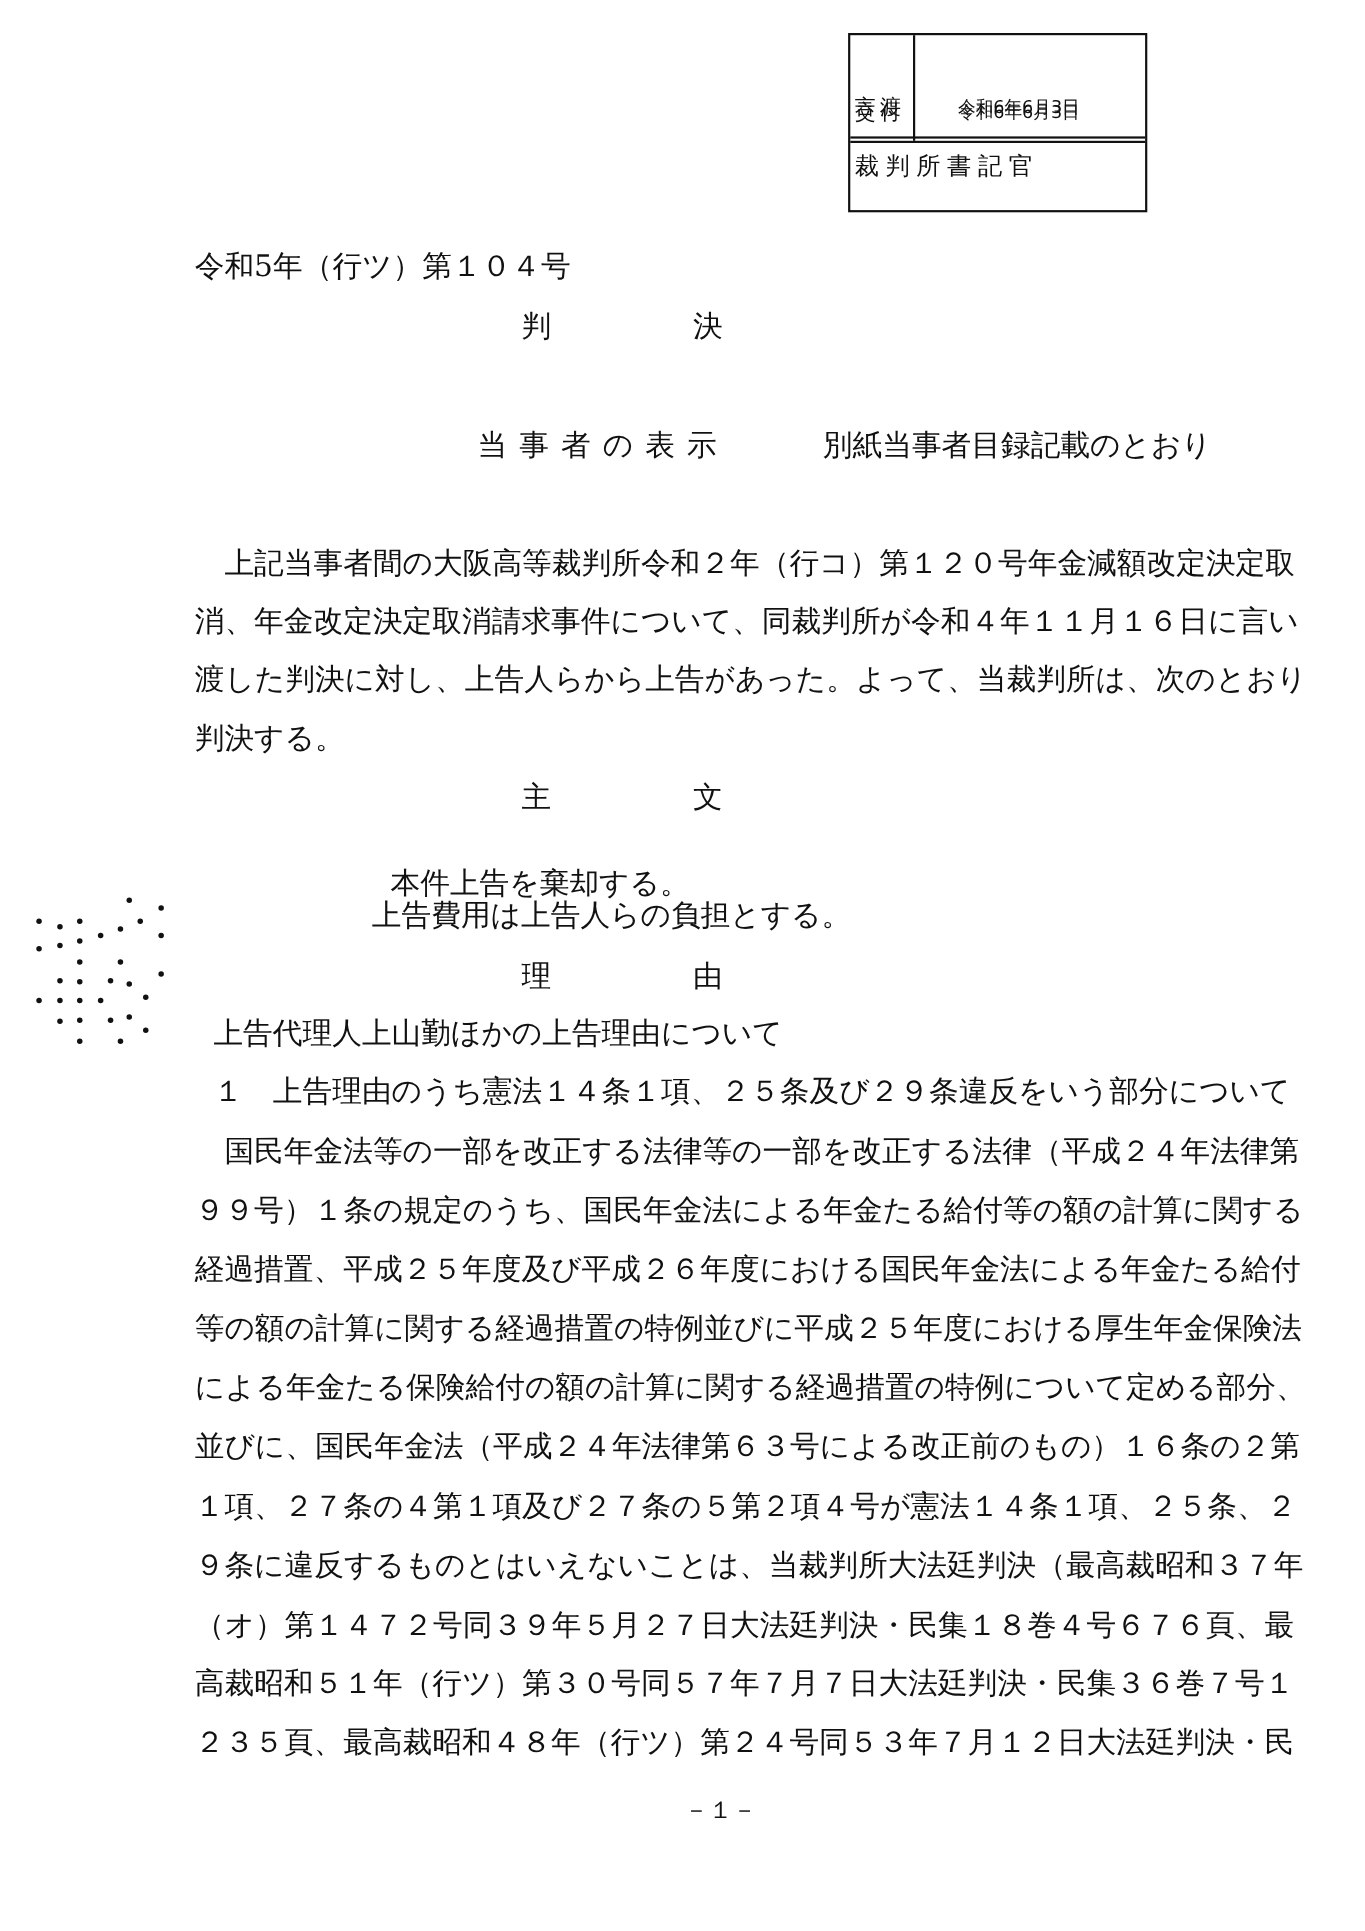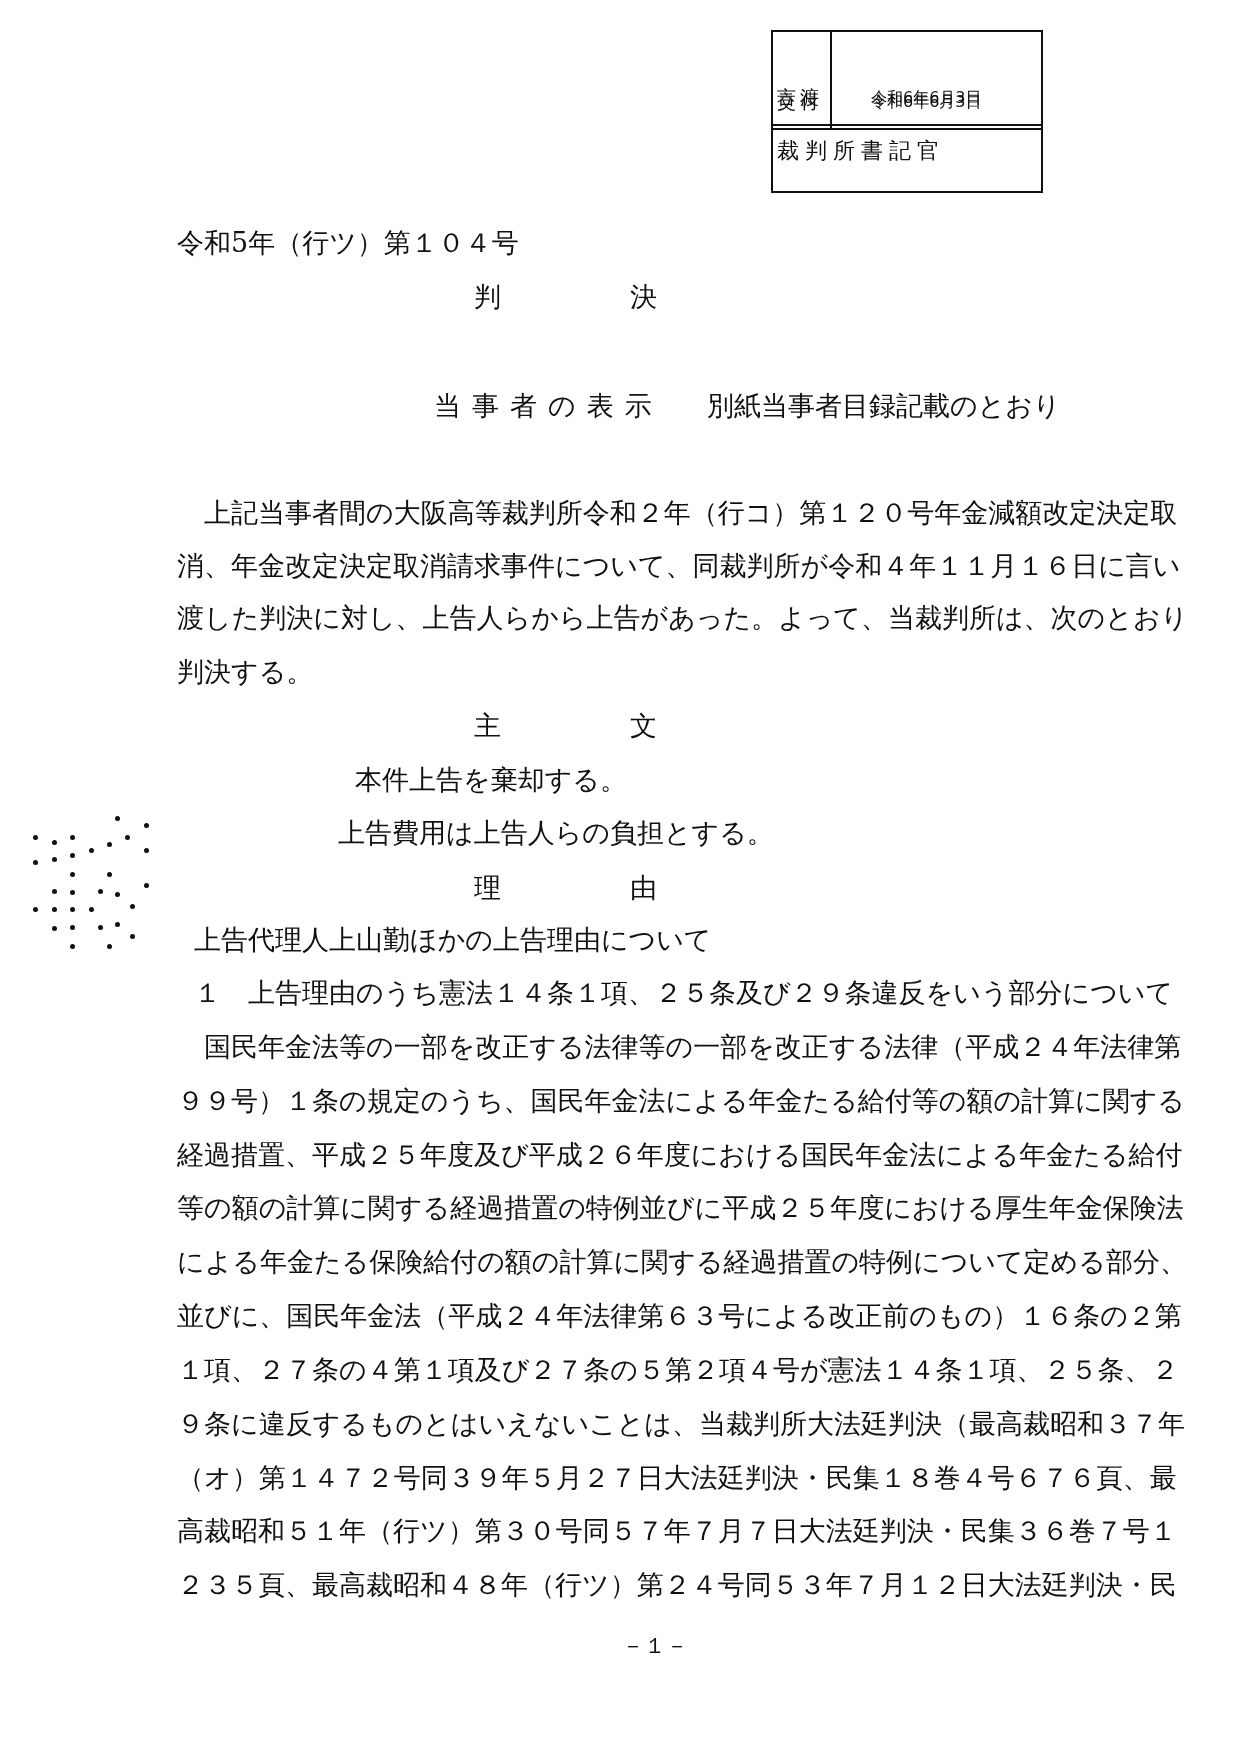--- a/index.html
+++ b/index.html
@@ -37,21 +37,21 @@
   <div class="div"></div>
   <span class="clerk">裁判所書記官</span>
 </div>
 
 <div class="abs line" style="left:177px; top:206px;">令和5年（行ツ）第１０４号</div>
 
 <div class="abs heading" style="left:474px; top:260px;">判</div>
 <div class="abs heading" style="left:630px; top:260px;">決</div>
 
 <div class="abs heading" style="left:434px; top:369px; letter-spacing:11px;">当事者の表示</div>
-<div class="abs heading" style="left:707px; top:369px;">別紙当事者目録記載のとおり</div>
+<div class="abs heading" style="left:748px; top:369px;">別紙当事者目録記載のとおり</div>
 
 <div class="abs body-line" style="top:476px;">
     <span>　</span>
     <span>上</span>
     <span>記</span>
     <span>当</span>
     <span>事</span>
     <span>者</span>
     <span>間</span>
     <span>の</span>
@@ -161,21 +161,21 @@
     <span>の</span>
     <span>と</span>
     <span>お</span>
     <span>り</span>
   </div>
 <div class="abs line" style="left:177px; top:635px;">判決する。</div>
 
 <div class="abs heading" style="left:474px; top:689px;">主</div>
 <div class="abs heading" style="left:630px; top:689px;">文</div>
 
-<div class="abs line" style="left:355px; top:743px;">本件上告を棄却する。</div>
+<div class="abs line" style="left:355px; top:767px;">本件上告を棄却する。</div>
 <div class="abs line" style="left:338px; top:796px;">上告費用は上告人らの負担とする。</div>
 
 <div class="abs heading" style="left:474px; top:851px;">理</div>
 <div class="abs heading" style="left:630px; top:851px;">由</div>
 
 <div class="abs line" style="left:194px; top:903px;text-align:right;">上告代理人上山勤ほかの上告理由について</div>
 <div class="abs body-line" style="left:194px; width:930px; top:956px;">
     <span>１</span>
     <span>　</span>
     <span>上</span>

